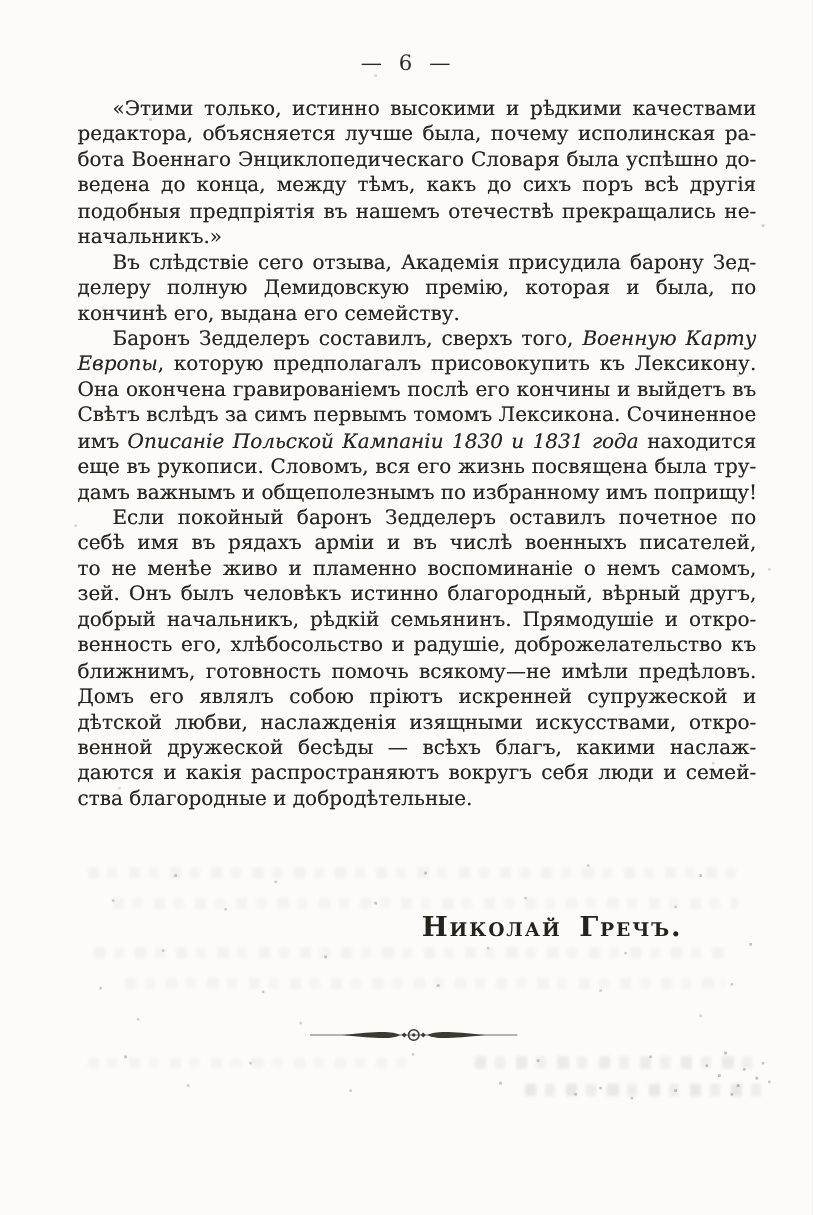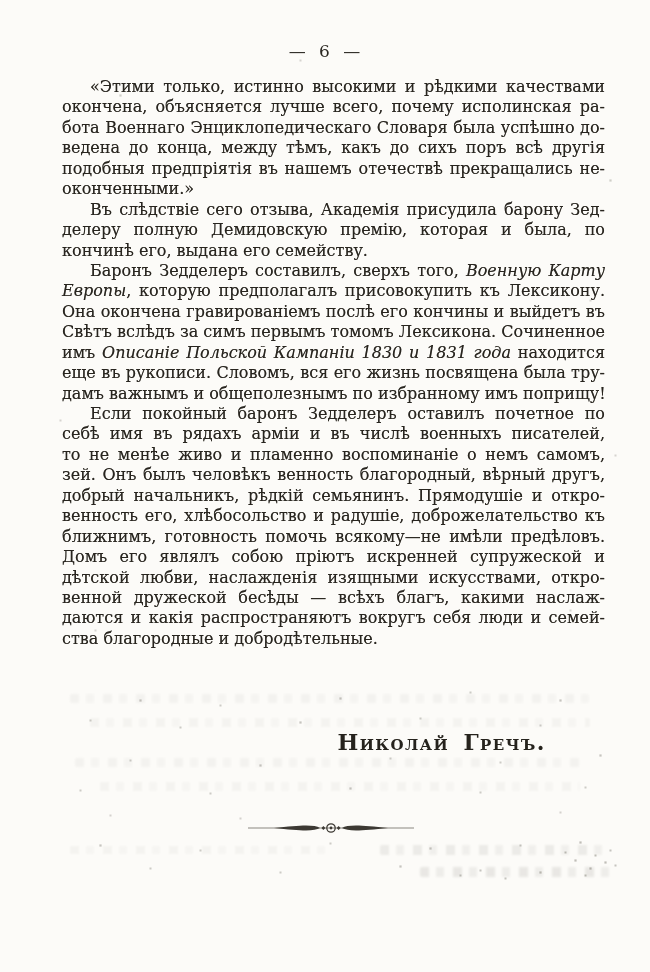--- a/index.html
+++ b/index.html
@@ -106,45 +106,45 @@
 </head>
 <body>
 
 <div class="page">
 
   <div class="page-number">— 6 —</div>
 
   <div class="text-block">
       <div class="para">
         <div class="line first"><span>«Этими только, истинно высокими и рѣдкими качествами</span></div>
-        <div class="line"><span>окончена, объясняется лучше всего, почему исполинская ра-</span></div>
+        <div class="line"><span>редактора, объясняется лучше была, почему исполинская ра-</span></div>
         <div class="line"><span>бота Военнаго Энциклопедическаго Словаря была успѣшно до-</span></div>
         <div class="line"><span>ведена до конца, между тѣмъ, какъ до сихъ поръ всѣ другія</span></div>
         <div class="line"><span>подобныя предпріятія въ нашемъ отечествѣ прекращались не-</span></div>
-        <div class="line end"><span>оконченными.»</span></div>
+        <div class="line end"><span>начальникъ.»</span></div>
       </div>
       <div class="para">
         <div class="line first"><span>Въ слѣдствіе сего отзыва, Академія присудила барону Зед-</span></div>
         <div class="line"><span>делеру полную Демидовскую премію, которая и была, по</span></div>
         <div class="line end"><span>кончинѣ его, выдана его семейству.</span></div>
       </div>
       <div class="para">
         <div class="line first"><span>Баронъ Зедделеръ составилъ, сверхъ того, </span><span class="it">Военную Карту</span></div>
         <div class="line"><span class="it">Европы</span><span>, которую предполагалъ присовокупить къ Лексикону.</span></div>
         <div class="line"><span>Она окончена гравированіемъ послѣ его кончины и выйдетъ въ</span></div>
         <div class="line"><span>Свѣтъ вслѣдъ за симъ первымъ томомъ Лексикона. Сочиненное</span></div>
         <div class="line"><span>имъ </span><span class="it">Описаніе Польской Кампаніи 1830 и 1831 года</span><span> находится</span></div>
         <div class="line"><span>еще въ рукописи. Словомъ, вся его жизнь посвящена была тру-</span></div>
         <div class="line"><span>дамъ важнымъ и общеполезнымъ по избранному имъ поприщу!</span></div>
       </div>
       <div class="para">
         <div class="line first"><span>Если покойный баронъ Зедделеръ оставилъ почетное по</span></div>
         <div class="line"><span>себѣ имя въ рядахъ арміи и въ числѣ военныхъ писателей,</span></div>
         <div class="line"><span>то не менѣе живо и пламенно воспоминаніе о немъ самомъ,</span></div>
-        <div class="line"><span>зей. Онъ былъ человѣкъ венность благородный, вѣрный другъ,</span></div>
+        <div class="line"><span>зей. Онъ былъ человѣкъ истинно благородный, вѣрный другъ,</span></div>
         <div class="line"><span>добрый начальникъ, рѣдкій семьянинъ. Прямодушіе и откро-</span></div>
         <div class="line"><span>венность его, хлѣбосольство и радушіе, доброжелательство къ</span></div>
         <div class="line"><span>ближнимъ, готовность помочь всякому—не имѣли предѣловъ.</span></div>
         <div class="line"><span>Домъ его являлъ собою пріютъ искренней супружеской и</span></div>
         <div class="line"><span>дѣтской любви, наслажденія изящными искусствами, откро-</span></div>
         <div class="line"><span>венной дружеской бесѣды — всѣхъ благъ, какими наслаж-</span></div>
         <div class="line"><span>даются и какія распространяютъ вокругъ себя люди и семей-</span></div>
         <div class="line end"><span>ства благородные и добродѣтельные.</span></div>
       </div>
     </div>

